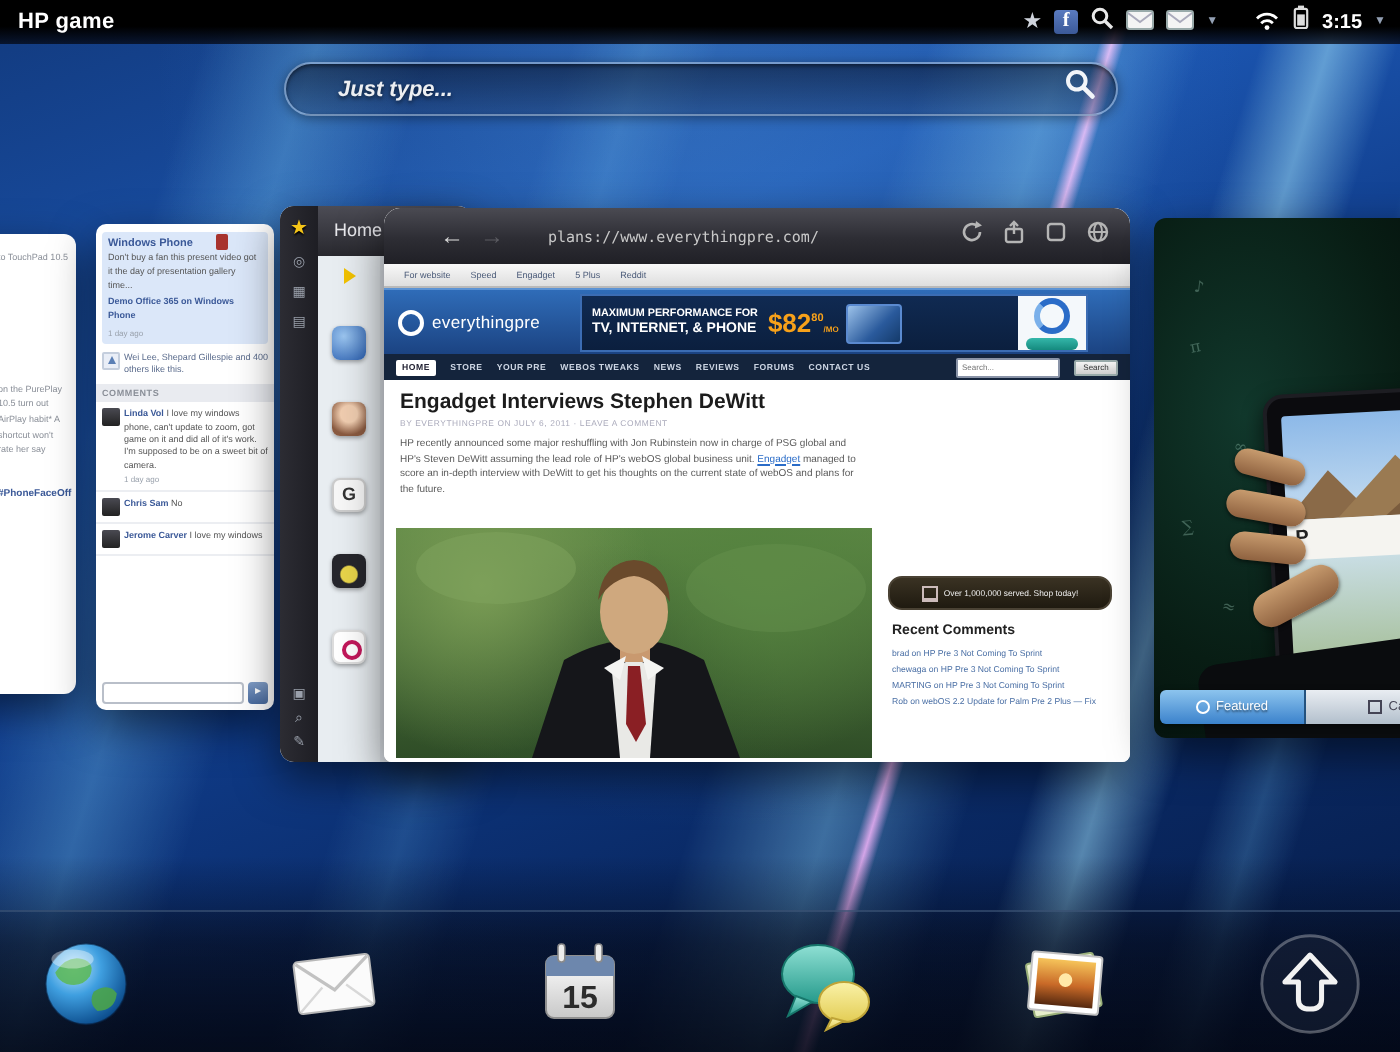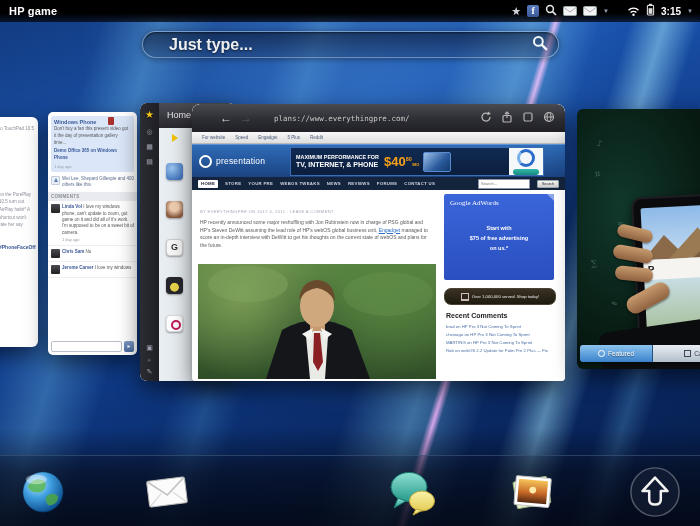--- a/index.html
+++ b/index.html
@@ -31,21 +31,21 @@
      color:#fff;font-weight:bold;font-size:10px;line-height:12px;text-align:center;font-family:"Liberation Serif",serif;}
   .sb-caret{color:#93a0b4;font-size:6px;line-height:1;}
   .sb-time{font-size:10px;font-weight:bold;}
   .sb-gap{width:6px;}
 
   
   .searchbar{position:absolute;left:142px;top:31px;width:415px;height:25px;border-radius:14px;
      background:linear-gradient(180deg,rgba(8,16,36,.55),rgba(30,52,92,.35));
      border:1px solid rgba(185,215,250,.55);box-shadow:0 1px 6px rgba(0,0,0,.4), inset 0 1px 2px rgba(0,0,0,.5);
      display:flex;align-items:center;z-index:30;}
-  .searchbar .hint{font-size:16px;font-weight:bold;color:rgba(255,255,255,.92);
+  .searchbar .hint{font-size:11px;font-style:italic;font-weight:bold;color:rgba(255,255,255,.92);
      margin-left:26px;text-shadow:0 1px 2px rgba(0,0,0,.6);}
   .searchbar .mag{margin-left:auto;margin-right:10px;}
 
   
   .card{position:absolute;background:#fff;box-shadow:0 8px 22px rgba(0,0,0,.55);}
 
   
   .peek-card{left:-28px;top:117px;width:66px;height:230px;border-radius:6px;overflow:hidden;}
   .peek-inner{position:absolute;inset:0;padding:8px 3px 6px 27px;font-size:4.5px;color:#8a8f98;line-height:1.7;}
   .peek-hash{color:#3b5998;font-weight:bold;font-size:5px;margin-top:14px;}
@@ -365,28 +365,28 @@
       <span>For website</span>
       <span>Speed</span>
       <span>Engadget</span>
       <span>5 Plus</span>
       <span>Reddit</span>
     </div>
 
     <div class="b-sitehead">
       <span class="ep-logo">
         <span class="ep-ring"></span>
-        <span class="ep-name">presentation</span>
+        <span class="ep-name">everythingpre</span>
       </span>
       <span class="b-ad">
         <span class="txt">
           <div class="t1">MAXIMUM PERFORMANCE FOR</div>
           <div class="t2">TV, INTERNET, &amp; PHONE</div>
         </span>
-        <span class="price"><span>$40</span><span class="sup">80</span><span class="per">/MO</span></span>
+        <span class="price"><span>$82</span><span class="sup">80</span><span class="per">/MO</span></span>
         <span class="tv"></span>
         <span class="endcap">
           <span class="swirl"></span>
           <span class="pill"></span>
         </span>
       </span>
     </div>
 
     <div class="b-nav">
       <span class="it active">HOME</span>
@@ -395,20 +395,21 @@
       <span class="it">WEBOS TWEAKS</span>
       <span class="it">NEWS</span>
       <span class="it">REVIEWS</span>
       <span class="it">FORUMS</span>
       <span class="it">CONTACT US</span>
       <input class="nav-search" placeholder="Search..." style="">
       <button class="nav-btn">Search</button>
     </div>
 
     <div class="b-content">
+      <div class="a-title">Engadget Interviews Stephen DeWitt</div>
       <div class="a-byline">BY EVERYTHINGPRE ON JULY 6, 2011 · LEAVE A COMMENT</div>
       <div class="a-para">
         <span>HP recently announced some major reshuffling with Jon Rubinstein now in charge of PSG global and HP's Steven DeWitt assuming the lead role of HP's webOS global business unit.</span>
         <a>Engadget</a>
         <span>managed to score an in-depth interview with DeWitt to get his thoughts on the current state of webOS and plans for the future.</span>
       </div>
 
       <div class="a-photo">
         <svg width="238" height="115" viewBox="0 0 238 115">
           <ellipse cx="50" cy="20" rx="40" ry="18" fill="#7fa45e" opacity=".5"></ellipse>
@@ -418,29 +419,20 @@
           <path d="M116 69 L122 69 L125 98 L120 107 L115 98 Z" fill="#8a1f24"></path>
           <rect x="112" y="55" width="15" height="12" fill="#c9996f"></rect>
           <ellipse cx="119" cy="42" rx="17" ry="21" fill="#cfa87e"></ellipse>
           <path d="M101 36 Q103 17 119 16 Q136 17 137 37 Q129 25 119 24 Q108 25 101 36 Z" fill="#6a4a2c"></path>
           <path d="M104 70 L115 64 L112 76 Z" fill="#f4f4f2"></path>
           <path d="M134 70 L123 64 L126 76 Z" fill="#f4f4f2"></path>
         </svg>
       </div>
 
       <div class="a-side">
-        <div class="adwords">
-          <span class="fold"></span>
-          <div class="gt">Google AdWords</div>
-          <div class="mid">
-            <div>Start with</div>
-            <div>$75 of free advertising</div>
-            <div>on us.*</div>
-          </div>
-        </div>
         <div class="served">
           <span class="cart"></span>
           <span>Over 1,000,000 served. Shop today!</span>
         </div>
         <div class="rc-title">Recent Comments</div>
         <div class="rc-list">
           <div>brad on HP Pre 3 Not Coming To Sprint</div>
           <div>chewaga on HP Pre 3 Not Coming To Sprint</div>
           <div>MARTING on HP Pre 3 Not Coming To Sprint</div>
           <div>Rob on webOS 2.2 Update for Palm Pre 2 Plus — Fix</div>
@@ -501,20 +493,35 @@
         <ellipse cx="19" cy="13" rx="11" ry="5" fill="rgba(255,255,255,.38)"></ellipse>
       </svg>
     </div>
     <div class="dock-item" style="left:140px;">
       <svg width="54" height="46" viewBox="0 0 54 46">
         <g transform="rotate(-7 27 23)">
           <rect x="8" y="10" width="38" height="26" rx="2" fill="#fbfbfb" stroke="#b8b8b8"></rect>
           <path d="M9 11 L27 26 L45 11" fill="none" stroke="#c2c2c2" stroke-width="1.6"></path>
           <path d="M9 35 L21 24 M45 35 L33 24" fill="none" stroke="#d8d8d8" stroke-width="1.2"></path>
         </g>
+      </svg>
+    </div>
+    <div class="dock-item" style="left:263px;">
+      <svg width="48" height="48" viewBox="0 0 48 48">
+        <defs>
+            <linearGradient id="calb" x1="0" y1="0" x2="0" y2="1">
+              <stop offset="0%" stop-color="#ffffff"></stop>
+              <stop offset="100%" stop-color="#c8c8c8"></stop>
+            </linearGradient>
+          </defs>
+        <rect x="7" y="10" width="34" height="31" rx="4" fill="url(#calb)" stroke="#8f8f8f"></rect>
+        <path d="M7 20 L41 20 L41 14 Q41 10 37 10 L11 10 Q7 10 7 14 Z" fill="#6d87ad"></path>
+        <rect x="13" y="4" width="3.4" height="9" rx="1.6" fill="#ececec" stroke="#8a8a8a" stroke-width=".8"></rect>
+        <rect x="31.6" y="4" width="3.4" height="9" rx="1.6" fill="#ececec" stroke="#8a8a8a" stroke-width=".8"></rect>
+        <text x="24" y="36" text-anchor="middle" font-size="16" font-weight="bold" fill="#2c2c2c" font-family="Liberation Sans, sans-serif">15</text>
       </svg>
     </div>
     <div class="dock-item" style="left:385px;">
       <svg width="52" height="48" viewBox="0 0 52 48">
         <defs>
             <linearGradient id="tb" x1="0" y1="0" x2="0" y2="1">
               <stop offset="0%" stop-color="#8fe0d4"></stop>
               <stop offset="100%" stop-color="#259a8b"></stop>
             </linearGradient>
         <linearGradient id="yb" x1="0" y1="0" x2="0" y2="1">

